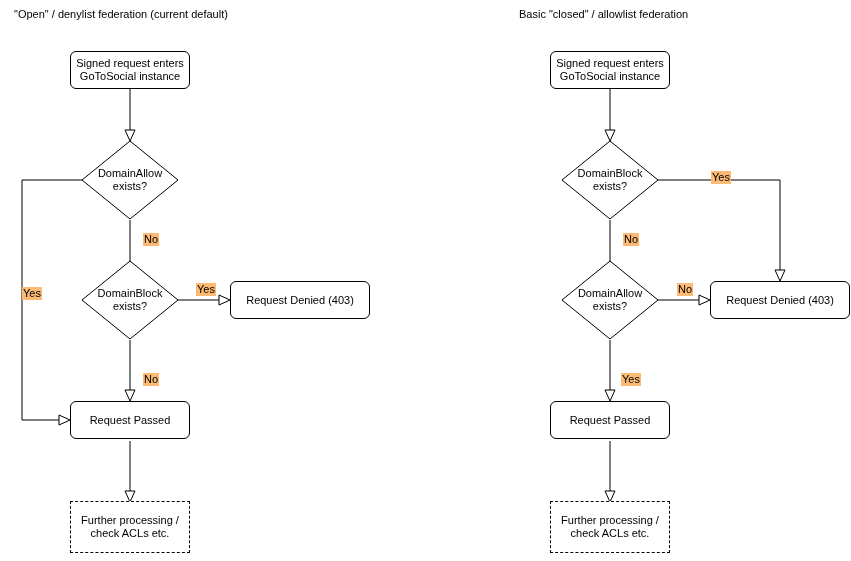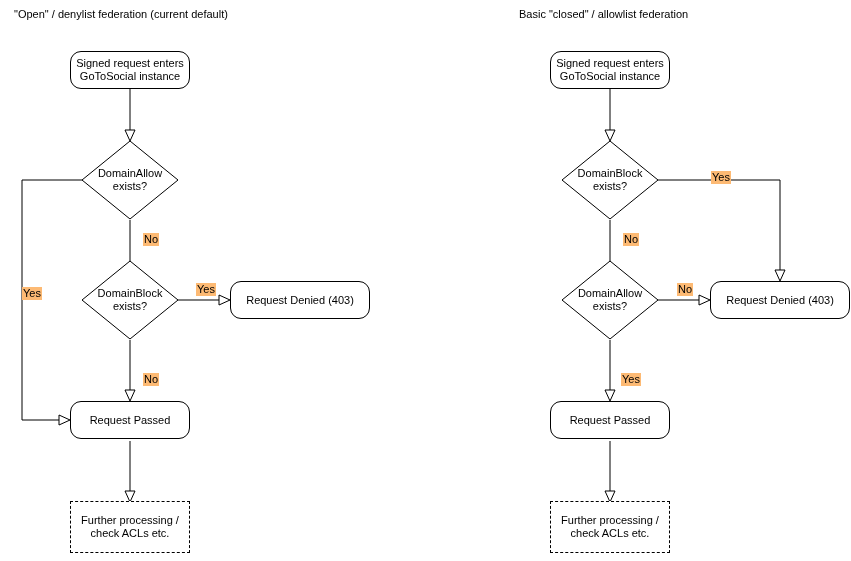--- a/index.html
+++ b/index.html
@@ -35,21 +35,21 @@
     align-items: center;
     justify-content: center;
     text-align: center;
     font-size: 11px;
     line-height: 13px;
     color: #000;
     background: #ffffff;
   }
   .node.rect {
     border: 1px solid #000000;
-    border-radius: 11px;
+    border-radius: 6px;
   }
   .node.dashed {
     border: 1px dashed #000000;
     border-radius: 0;
     justify-content: center;
   }
   .node-label {
     white-space: pre-line;
     padding: 0 4px;
   }

